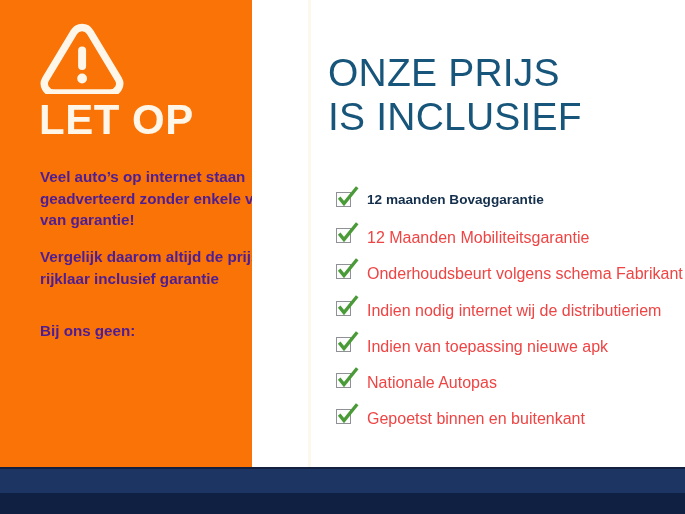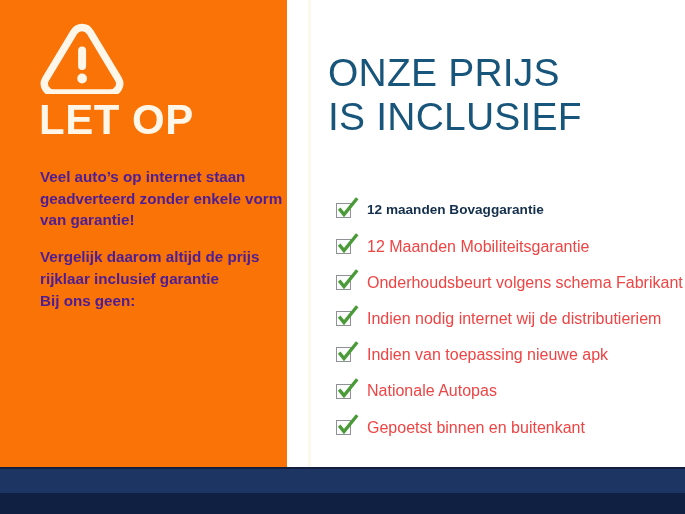--- a/index.html
+++ b/index.html
@@ -13,21 +13,21 @@
     position:relative;
     width:685px; height:514px;
     background:#ffffff;
     display:block;
   }
 
   
   #left-panel {
     position:absolute;
     left:0; top:0;
-    width:287px; height:467px;
+    width:252px; height:467px;
     background:#f97306;
     overflow:hidden;
   }
   #panel-divider {
     position:absolute;
     left:308px; top:0;
     width:3px; height:467px;
     background:#fdf8ee;
   }
 
@@ -53,21 +53,21 @@
     position:absolute;
     left:40px;
     width:262px;
     font-size:15.2px;
     font-weight:bold;
     color:#4c1d95;
     line-height:21.5px;
   }
   #para-1 { top:166px; }
   #para-2 { top:246px; }
-  #para-3 { top:290px; }
+  #para-3 { top:320px; }
 
   #bullet-list {
     position:absolute;
     left:40px; top:341px;
     width:262px;
     list-style:none;
   }
   #bullet-list li {
     font-size:15.2px;
     font-weight:bold;
@@ -101,21 +101,21 @@
   #feature-list {
     position:absolute;
     left:17px; top:168px;
     width:358px;
     list-style:none;
   }
   #feature-list li {
     position:relative;
     height:36.2px;
     display:flex;
-    align-items:center;
+    align-items:flex-start;
     padding-left:8px;
   }
   .cb {
     position:relative;
     flex:0 0 auto;
     width:15px; height:15px;
     border:1.4px solid #8f9196;
     background:#fcfcfc;
     margin-right:16px;
   }

